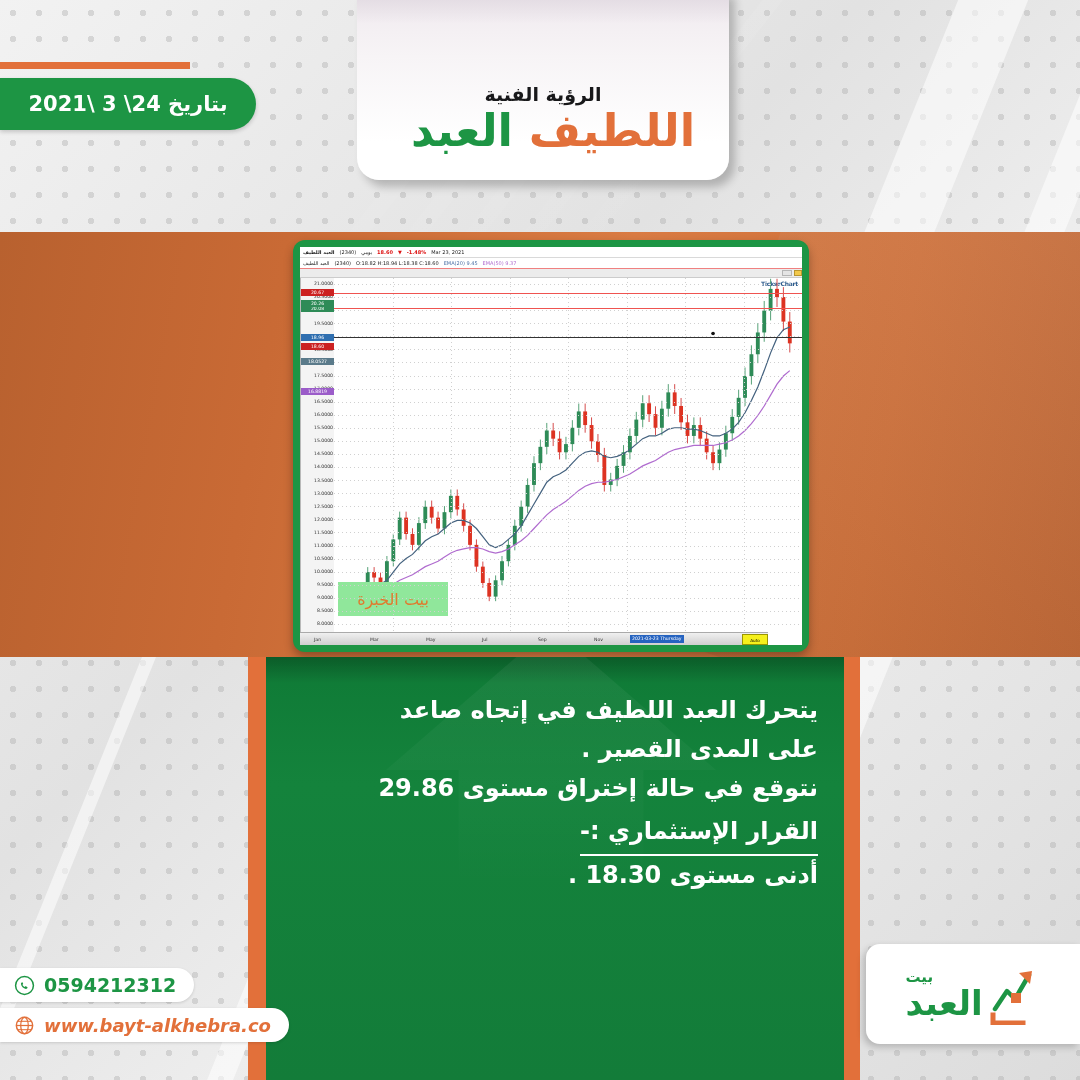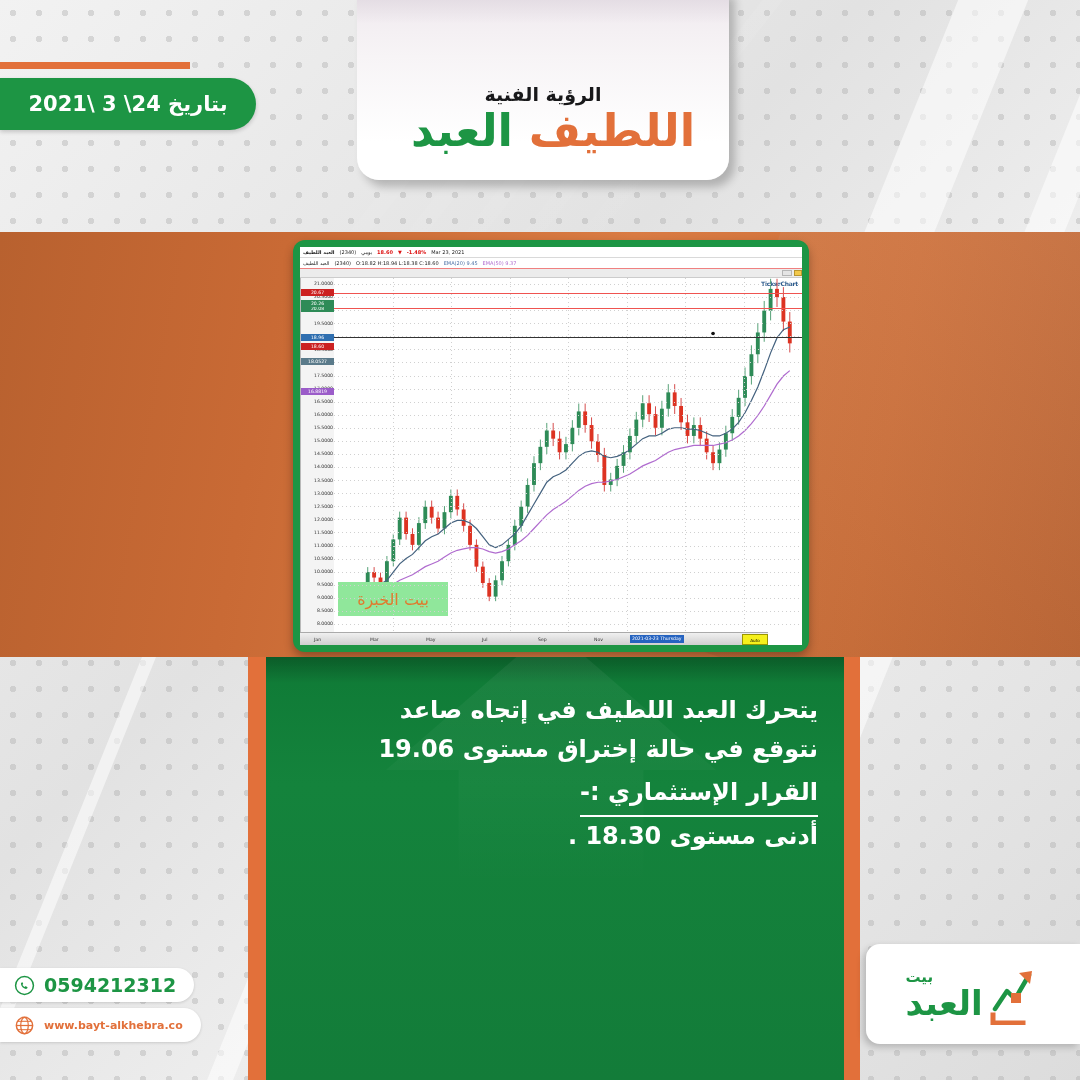--- a/index.html
+++ b/index.html
@@ -137,21 +137,21 @@
   #body-text .line { font-size:24px; font-weight:bold; line-height:1.62; white-space:nowrap; }
   #body-text .hd { display:inline-block; border-bottom:2.5px solid #fff; padding-bottom:3px; }
   #body-text .hdwrap { margin-top:4px; }
 
   
   .pill { position:absolute; left:0; height:34px; background:#fff; border-radius:0 17px 17px 0;
      display:flex; align-items:center; gap:9px; padding:0 18px 0 14px;
      font-size:19px; font-weight:bold; direction:ltr;
      box-shadow:0 1px 3px rgba(0,0,0,.14); }
   #pill-phone { top:968px; color:#1d9544; }
-  #pill-web   { top:1008px; color:#e2703a; font-size:11px; }
+  #pill-web   { top:1008px; color:#e2703a; font-size:18px;font-style:italic; }
   .pill svg { flex:0 0 auto; }
 
   
   #logo-card { position:absolute; left:866px; top:944px; width:214px; height:100px;
      background:#fff; border-radius:14px 0 0 14px;
      box-shadow:-3px 3px 7px rgba(0,0,0,.2);
      display:flex; align-items:center; justify-content:center; gap:6px; padding:6px 12px; }
   #logo-card .lg-text { font-size:34px; font-weight:bold; color:#1d9544; direction:rtl;
      line-height:1; letter-spacing:-1px; }
   #logo-card .lg-small { font-size:15px; color:#1d9544; font-weight:bold; }
@@ -467,21 +467,22 @@
 
 <div id="left-strip"></div>
 <div id="right-strip"></div>
 
 <div id="green-panel">
   <div class="gp-top-shadow"></div>
   <div class="gp-arrow"></div>
 
   <div id="body-text">
     <div class="line">يتحرك العبد اللطيف في إتجاه صاعد</div>
-    <div class="line">نتوقع في حالة إختراق مستوى 19.06</div>
+    <div class="line">على المدى القصير .</div>
+    <div class="line">نتوقع في حالة إختراق مستوى 29.86</div>
     <div class="line hdwrap">
       <span class="hd">القرار الإستثماري :-</span>
     </div>
     <div class="line">أدنى مستوى 18.30 .</div>
   </div>
 </div>
 
 <div class="pill" id="pill-phone">
   <svg width="21" height="21" viewBox="0 0 24 24">
     <circle cx="12" cy="12" r="10.2" fill="none" stroke="#1d9544" stroke-width="1.7"></circle>

